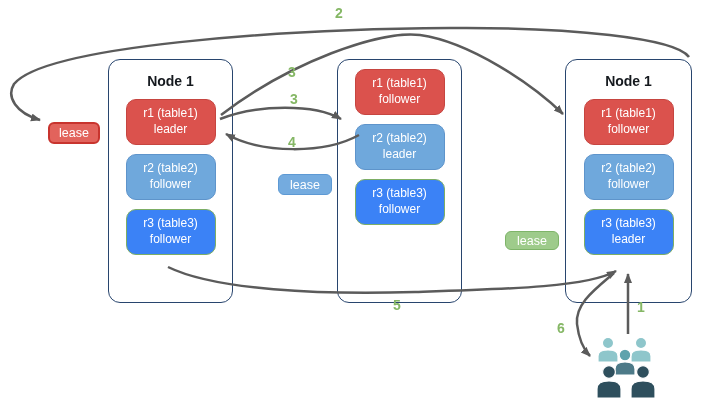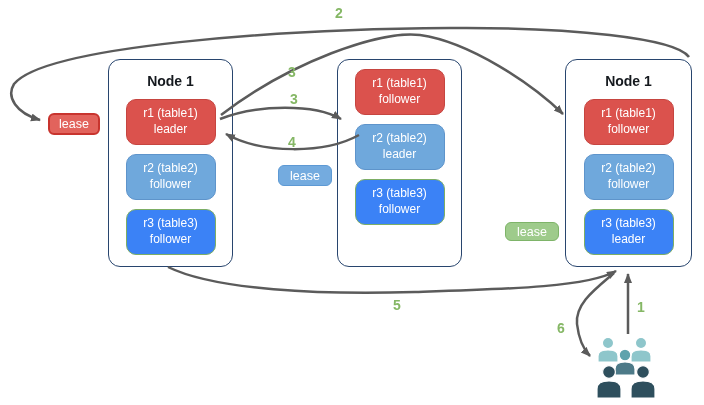--- a/index.html
+++ b/index.html
@@ -2,38 +2,38 @@
 <html><head>
 <meta charset="utf-8">
 <style>
   html,body{margin:0;padding:0;background:#ffffff;}
   .canvas{
     position:relative;width:704px;height:405px;background:#ffffff;overflow:hidden;
     font-family:"Liberation Sans", sans-serif;
   }
   .arrow-layer{position:absolute;left:0;top:0;z-index:2;pointer-events:none;}
   .node{
-    position:absolute;width:125px;height:208px;box-sizing:border-box;
+    position:absolute;width:125px;height:244px;box-sizing:border-box;
     border:1.5px solid #28456e;border-radius:12px;background:#ffffff;z-index:1;
   }
   .node-title{
     display:block;text-align:center;font-weight:bold;font-size:14px;color:#15191e;
     margin-top:13px;height:17px;line-height:17px;
   }
   .replica{
     width:90px;height:46px;box-sizing:border-box;margin:9px auto 0 auto;
     border-radius:10px;color:#ffffff;font-size:12px;line-height:1.3;
     display:flex;flex-direction:column;align-items:center;justify-content:center;text-align:center;
   }
   .replica.red{background:#db524d;border:1.5px solid #c64540;}
   .replica.blue{background:#6fa8dc;border:1.5px solid #5e94cb;text-align:right;}
   .replica.green{background:#3b82f6;border:1.5px solid #7dae65;}
   .lease{
     position:absolute;box-sizing:border-box;border-radius:6px;color:#ffffff;
-    font-size:12.5px;text-align:center;z-index:3;display:flex;align-items:center;justify-content:center;
+    font-size:12.5px;text-align:center;z-index:3;display:flex;align-items:center;justify-content:center;margin-top:9px;
   }
   .lease.red{left:48px;top:113px;width:52px;height:22px;background:#e2635c;border:2px solid #c8342e;}
   .lease.blue{left:278px;top:165px;width:54px;height:21px;background:#74abdf;border:1.5px solid #5d99d4;}
   .lease.green{left:505px;top:222px;width:54px;height:19px;background:#9ecb8b;border:1.5px solid #7eb469;}
   .step{
     position:absolute;font-weight:bold;font-size:14px;color:#85b765;z-index:4;
   }
   .users{position:absolute;left:590px;top:334px;z-index:2;}
 </style>
 </head>

